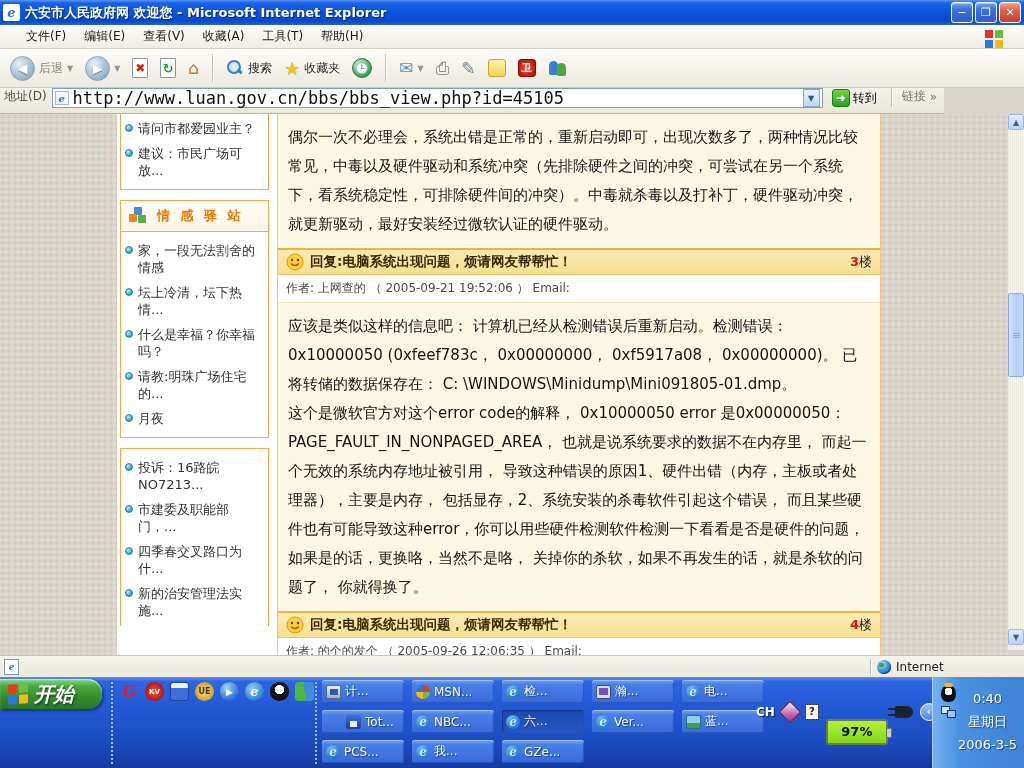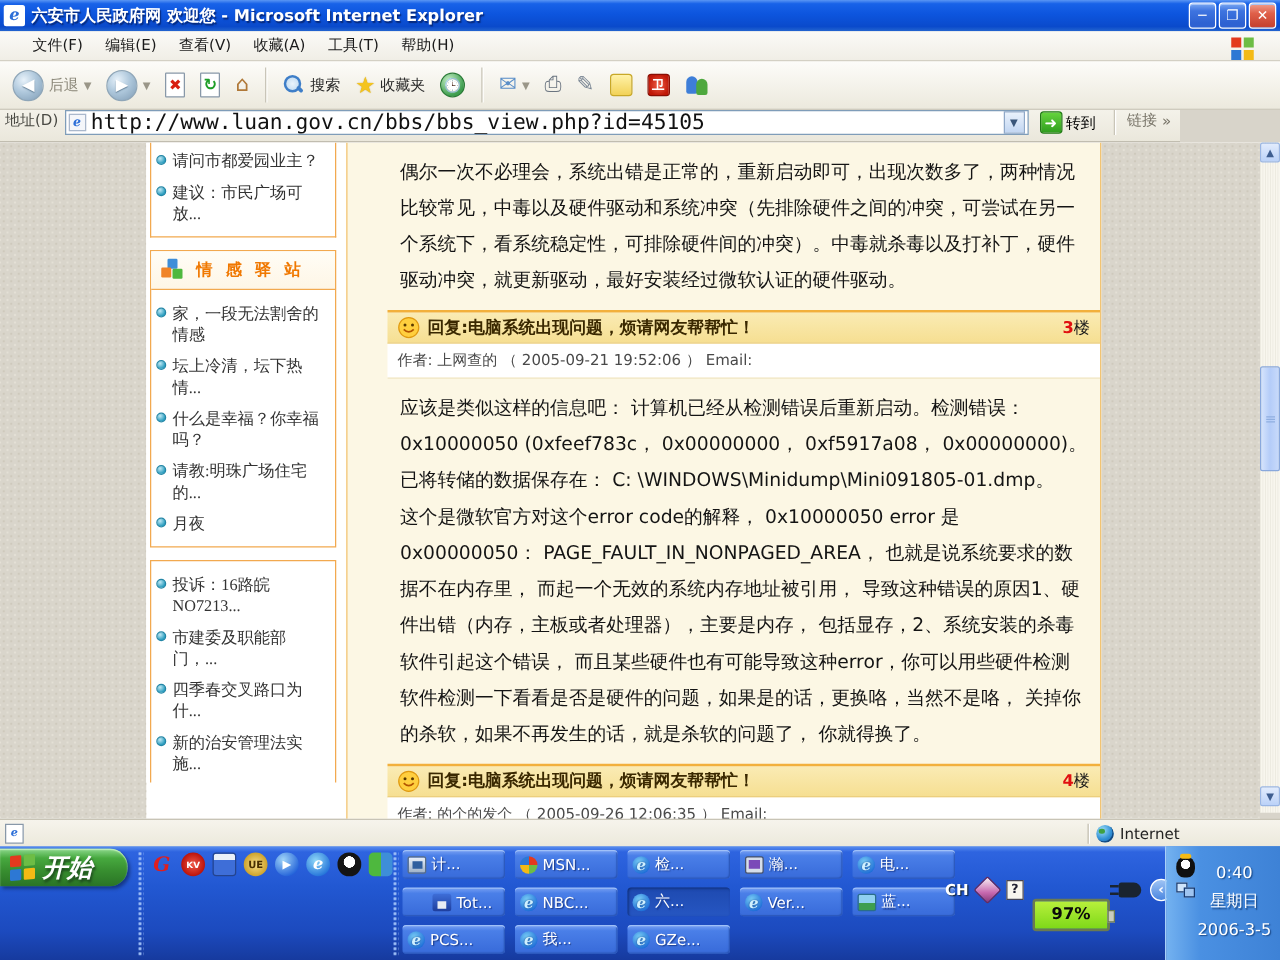--- a/index.html
+++ b/index.html
@@ -79,26 +79,26 @@
   .gray-right { left:881px; width:127px; }
 
   
   .sidebar { position:absolute; left:117px; top:0; width:155px; height:512px; background:#fff; overflow:hidden; padding-top:0; }
   .side-box { border:1px solid #F2A94F; margin:0 3px 10px 3px; background:#fff; }
   .side-box.clipped { border-top:0; margin-top:-4px; }
   .side-box .sec-head { display:flex; align-items:center; gap:8px; padding:5px 6px;
     border-bottom:1px solid #F2A94F; background:linear-gradient(180deg,#FFFDF6,#FEF6E6); }
   .sec-title { color:#F07800; font-weight:bold; font-size:13px; letter-spacing:3px; }
   .side-items { padding:6px 4px; }
-  .side-item { display:flex; align-items:flex-start; gap:5px; padding:4px 0; font-size:13px; color:#333; line-height:17px; cursor:pointer;font-family:Liberation Serif, serif; }
+  .side-item { display:flex; align-items:flex-start; gap:5px; padding:4px 0; font-size:13px; color:#333; line-height:17px; cursor:pointer; }
   .bullet { width:8px; height:8px; border-radius:50%; margin-top:4px; flex:none;
     background:radial-gradient(circle at 35% 30%,#BFE8F4,#2F9FC0 70%); border:1px solid #2386A6; }
 
   
-  .maincol { position:absolute; left:277px; top:0; width:604px; background:#FCF7E4; border:1px solid #F2C473; border-top:0;padding-left:32px; }
+  .maincol { position:absolute; left:277px; top:0; width:604px; background:#FCF7E4; border:1px solid #F2C473; border-top:0; }
   .post-body { padding:9px 10px; font-size:15px; line-height:29px; color:#141414; white-space:pre-line; }
   .reply-band { height:27px; background:linear-gradient(180deg,#FAEBB4,#F6DF92);
     border-top:2px solid #F2B03C; border-bottom:1px solid #E8C464;
     display:flex; align-items:center; padding:0 8px; gap:6px; }
   .reply-title { font-weight:bold; font-size:13.5px; color:#3A2800; flex:1; }
   .floor { font-size:13px; color:#1A1A1A; }
   .floor b { color:#E01010; }
   .author-row { background:#fff; border-bottom:1px solid #EFE3BC; padding:5px 8px; font-size:12px; color:#4A4A4A; }
 
   

